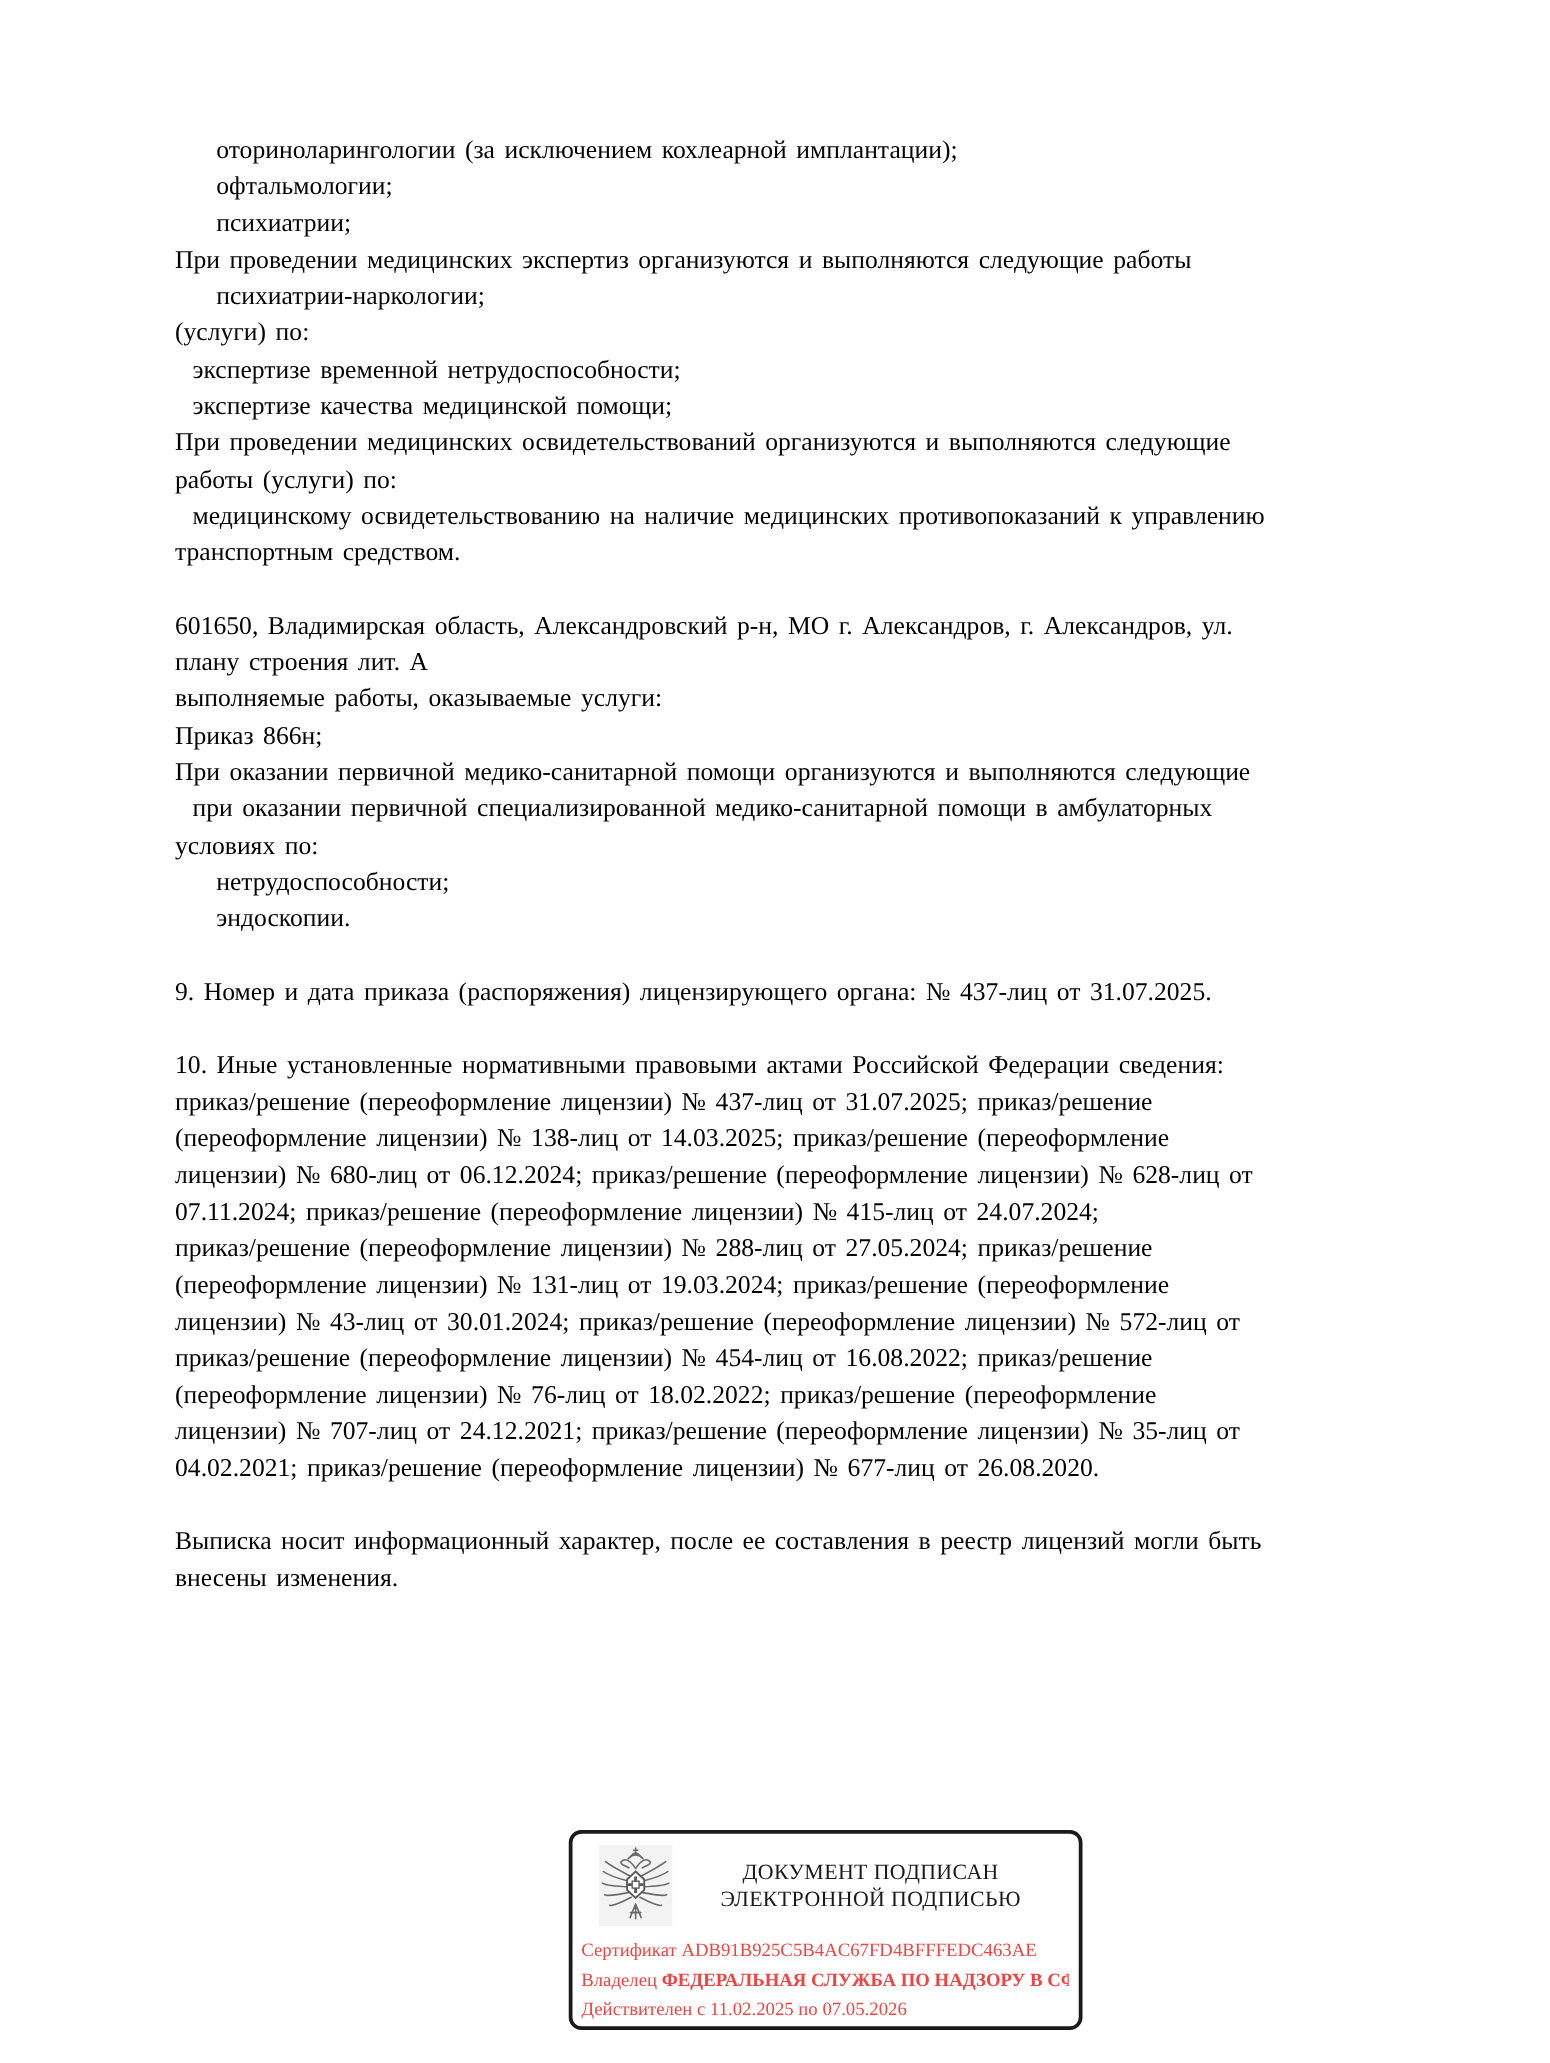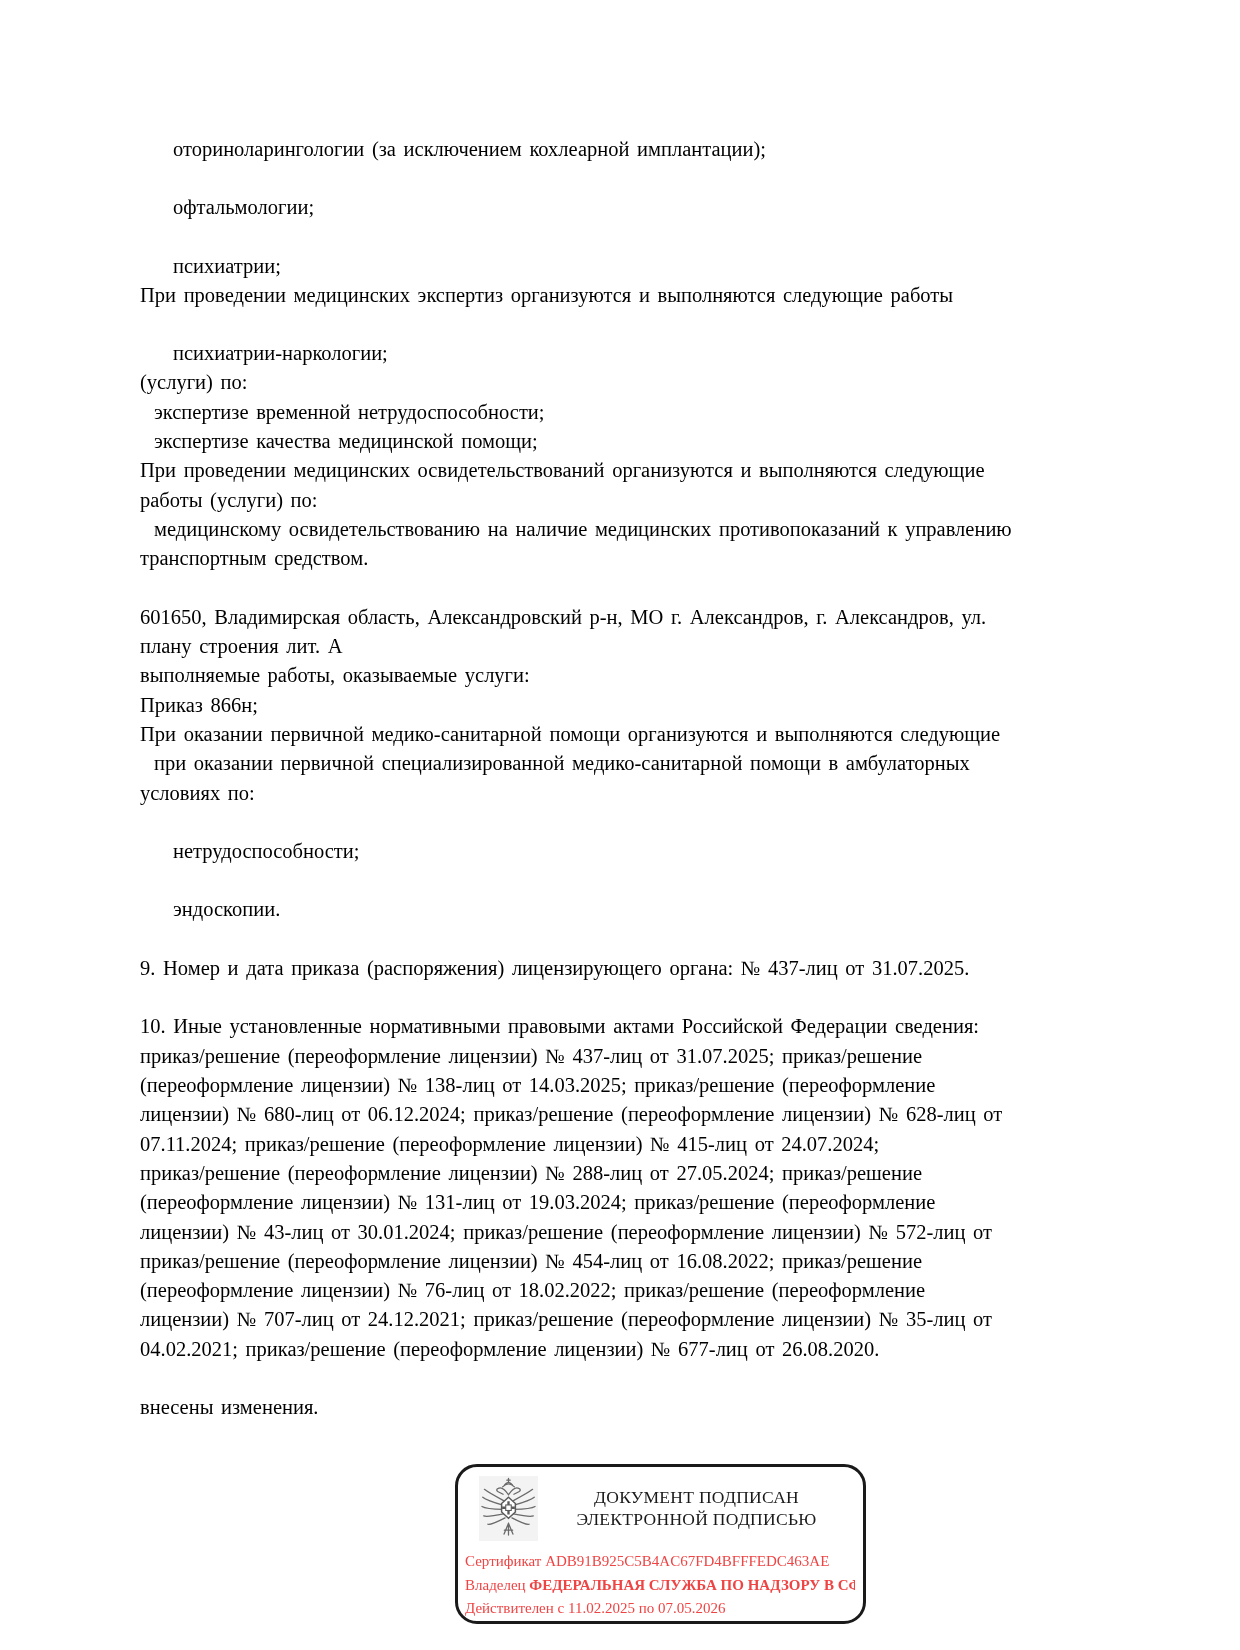--- a/index.html
+++ b/index.html
@@ -17,33 +17,33 @@
     left: 140px;
     top: 106px;
     width: 980px;
     font-size: 20.5px;
     line-height: 29.3px;
     word-spacing: 2.5px;
     color: #000000;
   }
   .line { min-height: 29.3px; white-space: nowrap; }
   .line.ind1 { padding-left: 14px; }
-  .line.ind2 { padding-left: 33px; margin-top: 29px; }
+  .line.ind2 { padding-left: 33px; }
   .line.blank { white-space: normal; }
 
   
   .stamp {
     position: absolute;
     left: 455px;
     top: 1464px;
     width: 411px;
     height: 160px;
     box-sizing: border-box;
     border: 3.5px solid #1a1a1a;
-    border-radius: 22px;
+    border-radius: 10px;
     background: #ffffff;
     padding: 8px 8px 6px 7px;
     font-family: "Liberation Serif", "DejaVu Serif", serif;
     color: #000000;
     overflow: hidden;
   }
   .stamp-top {
     display: flex;
     align-items: center;
     height: 66px;
@@ -109,20 +109,21 @@
       <div class="line ind0">лицензии) № 680-лиц от 06.12.2024; приказ/решение (переоформление лицензии) № 628-лиц от</div>
       <div class="line ind0">07.11.2024; приказ/решение (переоформление лицензии) № 415-лиц от 24.07.2024;</div>
       <div class="line ind0">приказ/решение (переоформление лицензии) № 288-лиц от 27.05.2024; приказ/решение</div>
       <div class="line ind0">(переоформление лицензии) № 131-лиц от 19.03.2024; приказ/решение (переоформление</div>
       <div class="line ind0">лицензии) № 43-лиц от 30.01.2024; приказ/решение (переоформление лицензии) № 572-лиц от</div>
       <div class="line ind0">приказ/решение (переоформление лицензии) № 454-лиц от 16.08.2022; приказ/решение</div>
       <div class="line ind0">(переоформление лицензии) № 76-лиц от 18.02.2022; приказ/решение (переоформление</div>
       <div class="line ind0">лицензии) № 707-лиц от 24.12.2021; приказ/решение (переоформление лицензии) № 35-лиц от</div>
       <div class="line ind0">04.02.2021; приказ/решение (переоформление лицензии) № 677-лиц от 26.08.2020.</div>
       <div class="line ind0 blank">&nbsp;</div>
+      <div class="line ind0">Выписка носит информационный характер, после ее составления в реестр лицензий могли быть</div>
       <div class="line ind0">внесены изменения.</div>
     </div>
 
   <div class="stamp">
     <div class="stamp-top">
       <svg class="stamp-emblem" viewBox="0 0 60 66" xmlns="http://www.w3.org/2000/svg">
         <rect x="0" y="0" width="60" height="66" fill="#f3f3f3"></rect>
         <g stroke="#6a6a6a" fill="none" stroke-width="1.3" stroke-linecap="round">
 
           <path d="M26 9 Q30 4 34 9 M24 11 Q30 5 36 11"></path>

